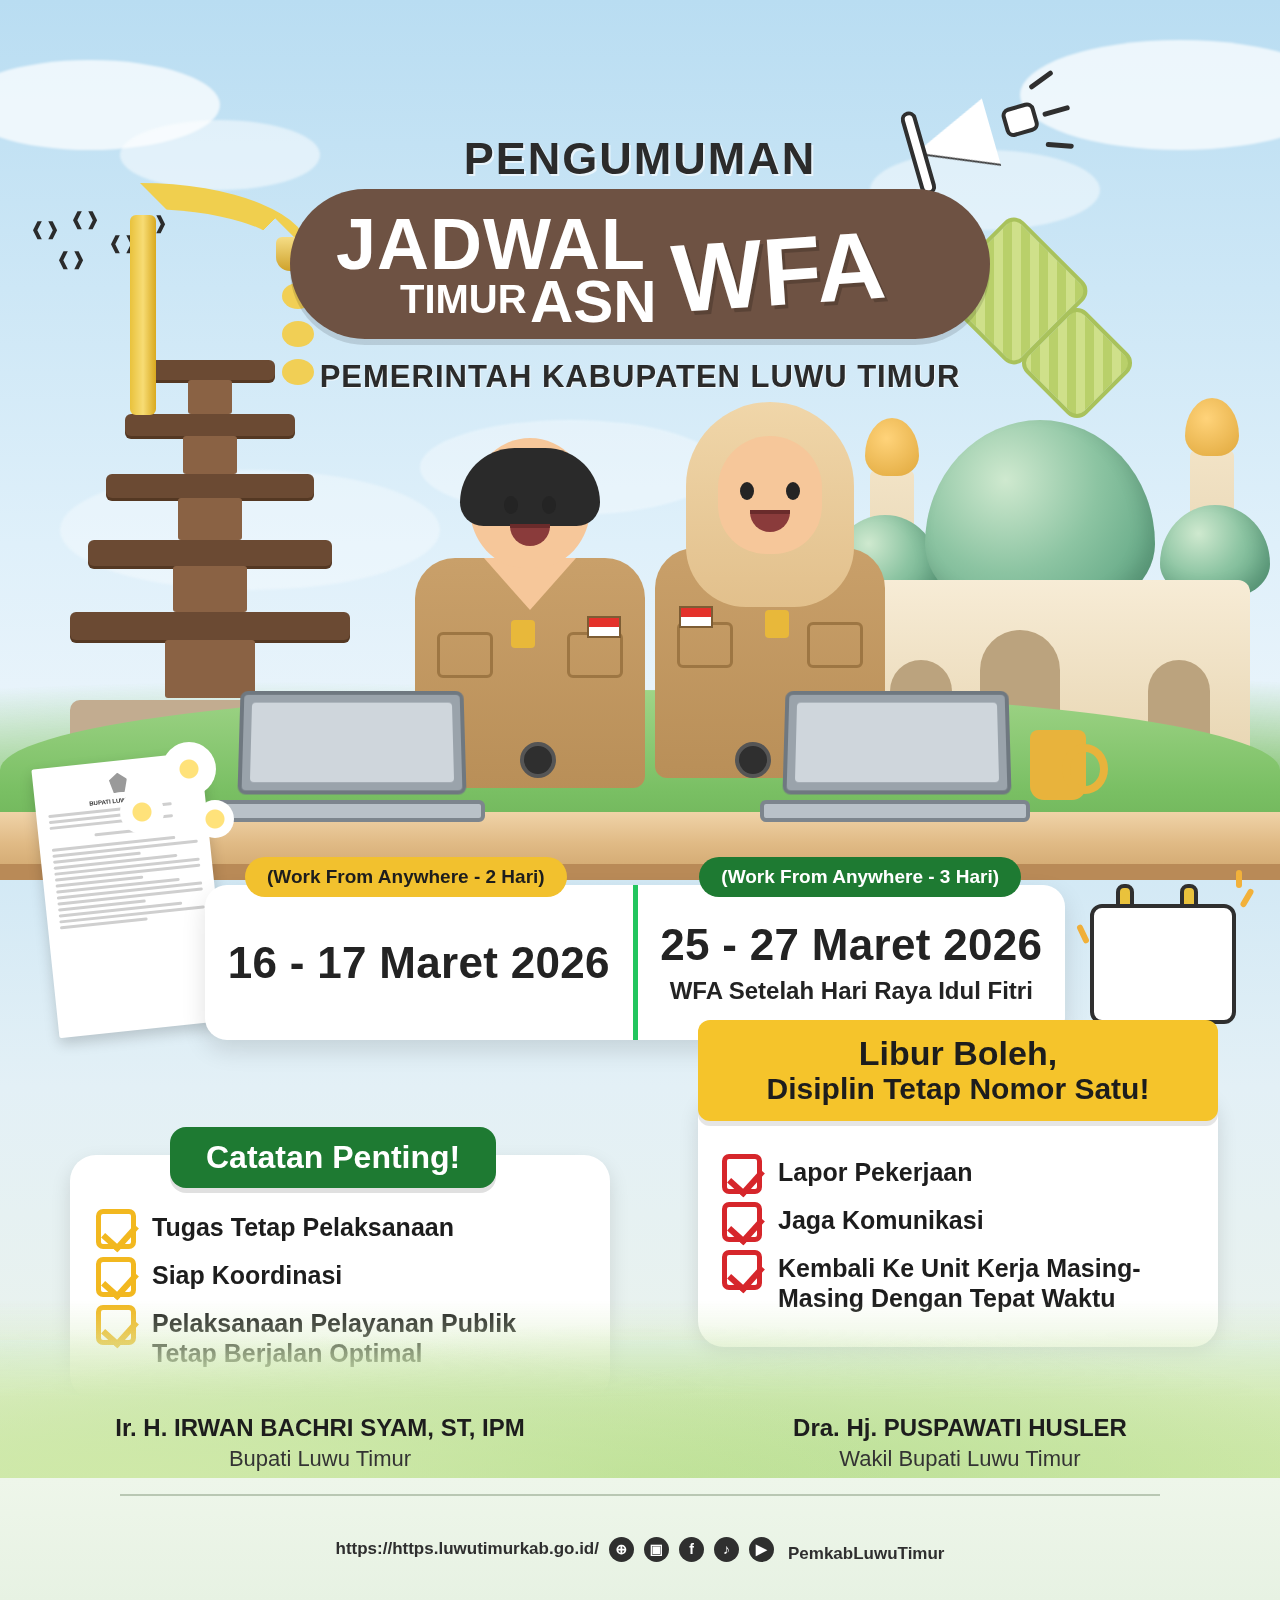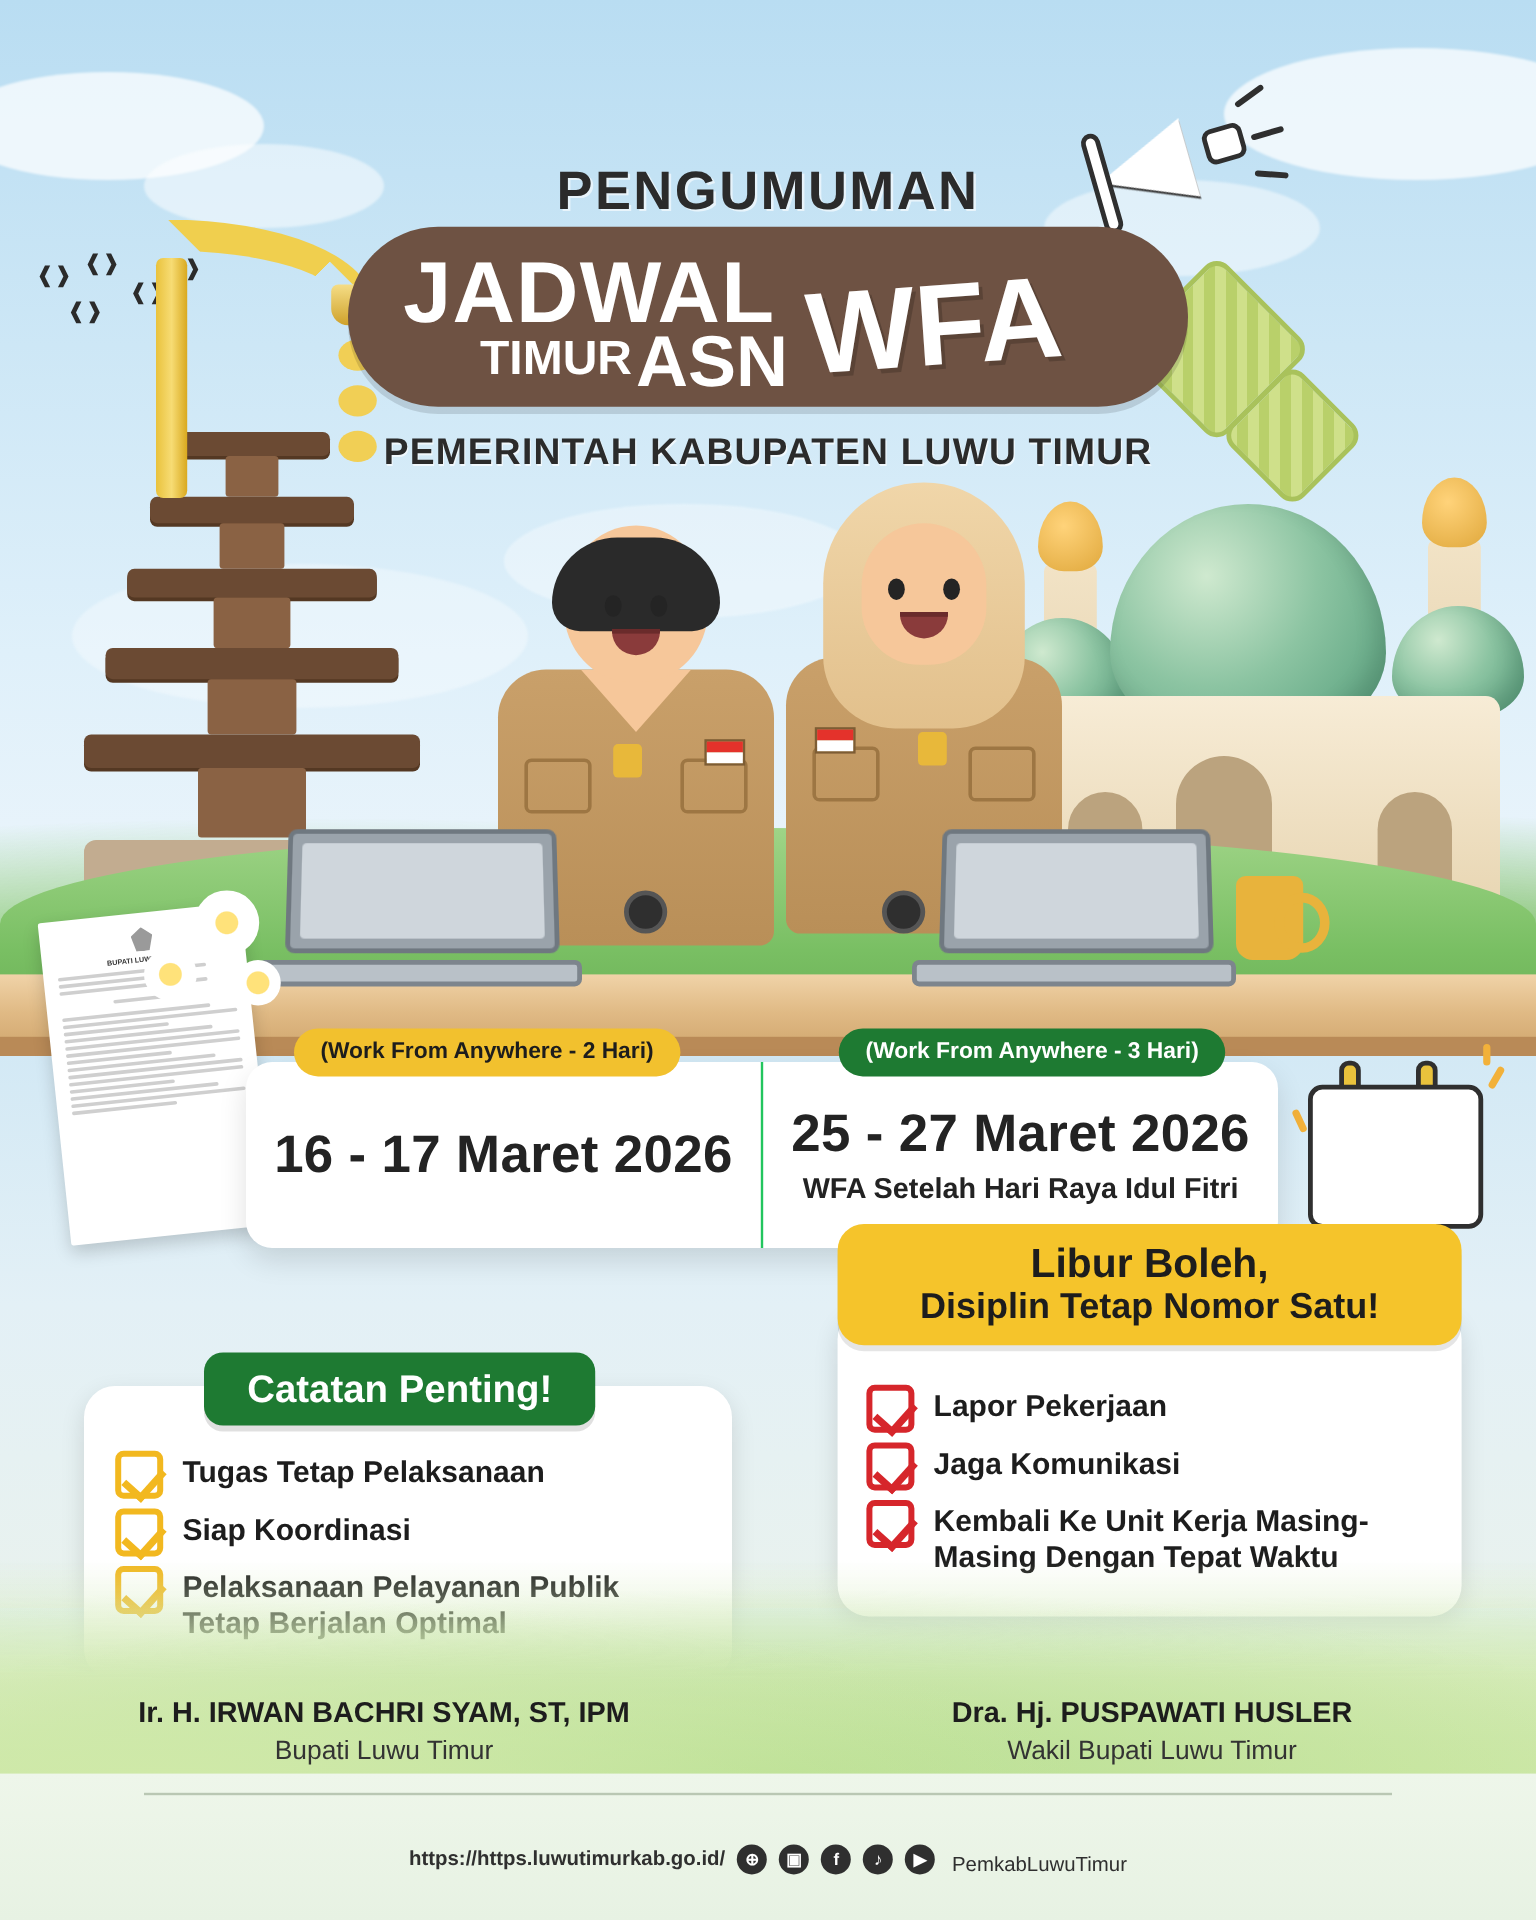--- a/index.html
+++ b/index.html
@@ -251,21 +251,21 @@
   .fl1{ left:162px; top:742px;} .fl2{ left:120px; top:790px; width:44px; height:44px;}
   .fl3{ left:196px; top:800px; width:38px; height:38px;}
 
   
   .datecards {
     position:absolute; left:205px; top:885px; width:860px; height:155px;
     background:#fff; border-radius:22px; box-shadow:0 10px 24px rgba(0,0,0,.12);
     display:flex;
   }
   .datecol { flex:1; display:flex; flex-direction:column; align-items:center; justify-content:center; }
-  .datecol + .datecol { border-left:2px solid #22c55e; }
+  .datecol + .datecol { border-left:5px solid #22c55e; }
   .date-big { font-size:44px; font-weight:bold; color:#232323; letter-spacing:.3px; }
   .date-sub { font-size:24px; font-weight:bold; color:#232323; margin-top:7px;}
   .chip {
     position:absolute; top:-28px; padding:9px 22px; border-radius:20px; color:#fff;
     font-size:19px; font-weight:bold; white-space:nowrap;
   }
   .chip-yellow { background:#f2c12e; color:#1d1d1d; left:40px; }
   .chip-green { background:#1e7a32; right:44px; }
 
   
@@ -278,21 +278,21 @@
   }
   .panel-right .panel-body { padding:56px 24px 26px 24px; }
 
   .head-green {
     position:absolute; left:100px; top:-28px; background:#1e7a32; color:#fff;
     padding:12px 36px; border-radius:16px; font-size:32px; font-weight:bold;
     box-shadow:0 5px 0 rgba(0,0,0,.12); z-index:3;
   }
   .head-yellow {
     position:absolute; left:0; right:0; top:-70px; background:#f5c42b; color:#1d1d1d;
-    padding:14px 18px; border-radius:22px; text-align:center; z-index:3;
+    padding:14px 18px; border-radius:12px; text-align:center; z-index:3;
     box-shadow:0 5px 0 rgba(0,0,0,.10);
   }
   .hy1 { font-size:34px; font-weight:bold; line-height:1.12;}
   .hy2 { font-size:30px; font-weight:bold; line-height:1.15;}
 
   .check-row { display:flex; align-items:flex-start; gap:16px; margin:8px 0; }
   .cb {
     flex:0 0 auto; width:40px; height:40px; border:5px solid #f2b81f; border-radius:7px;
     position:relative; background:#fff;
   }
@@ -314,21 +314,21 @@
   
   .footer {
     position:absolute; left:0; right:0; bottom:36px;
     display:flex; align-items:center; justify-content:center; gap:10px;
   }
   .f-url { font-size:17px; font-weight:bold; color:#2f2f2f; }
   .f-ico {
     width:25px; height:25px; border-radius:50%; background:#2f2f2f; color:#fff;
     display:inline-flex; align-items:center; justify-content:center; font-size:14px; font-weight:bold;
   }
-  .f-handle { font-size:17px; font-weight:normal; color:#2f2f2f; margin-left:4px;margin-top:10px;}
+  .f-handle { font-size:17px; font-weight:bold; color:#2f2f2f; margin-left:4px;margin-top:10px;}
 </style>
 </head>
 <body>
 
 <div class="poster">
 
   <div class="clouds">
     <div class="cloud c1"></div>
     <div class="cloud c2"></div>
     <div class="cloud c3"></div>

